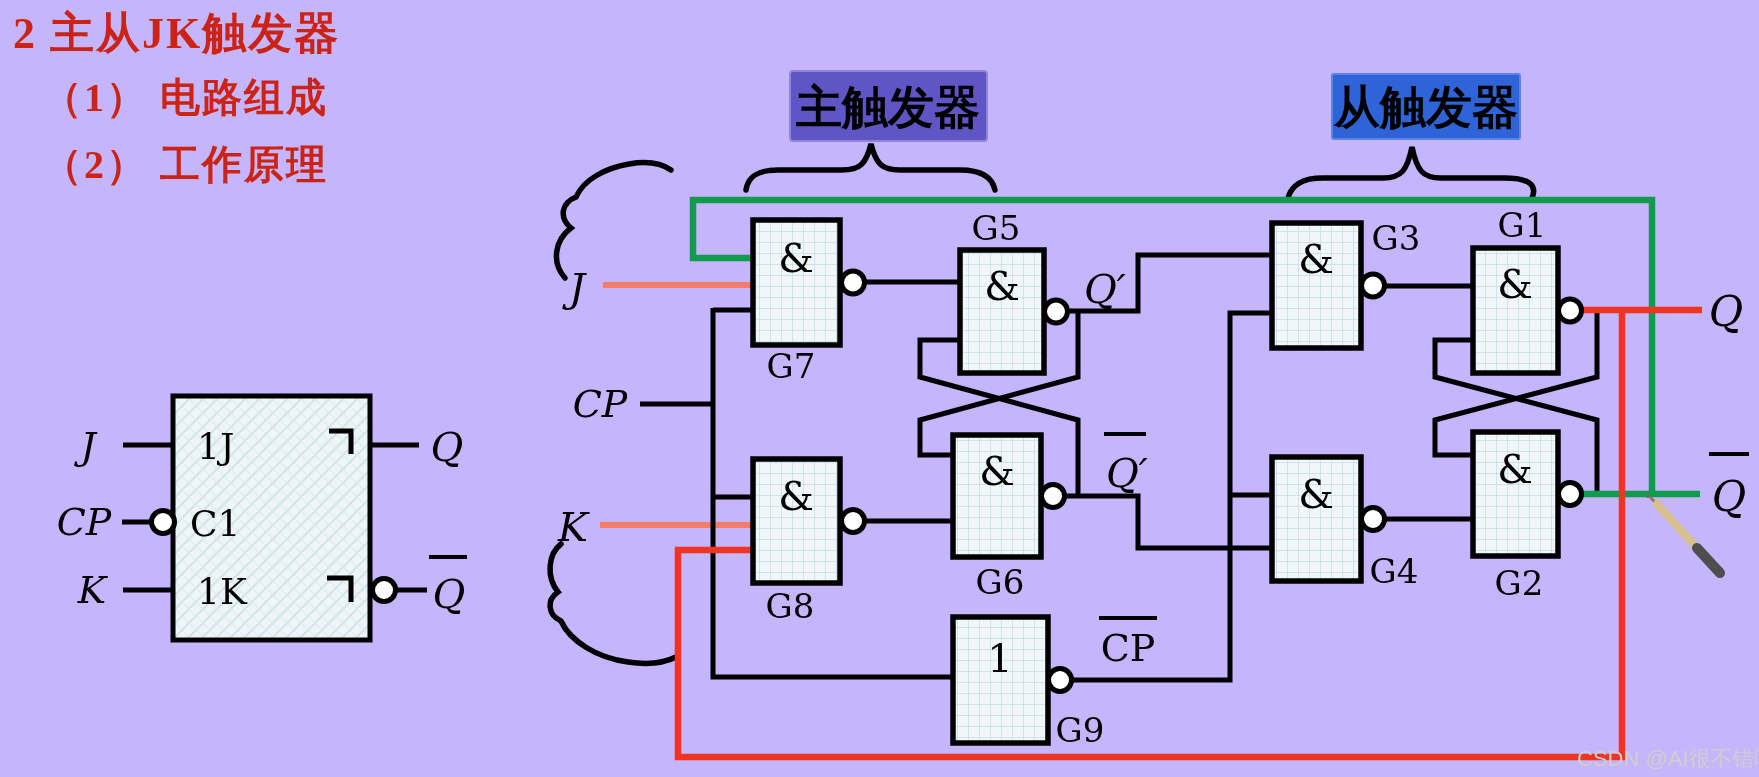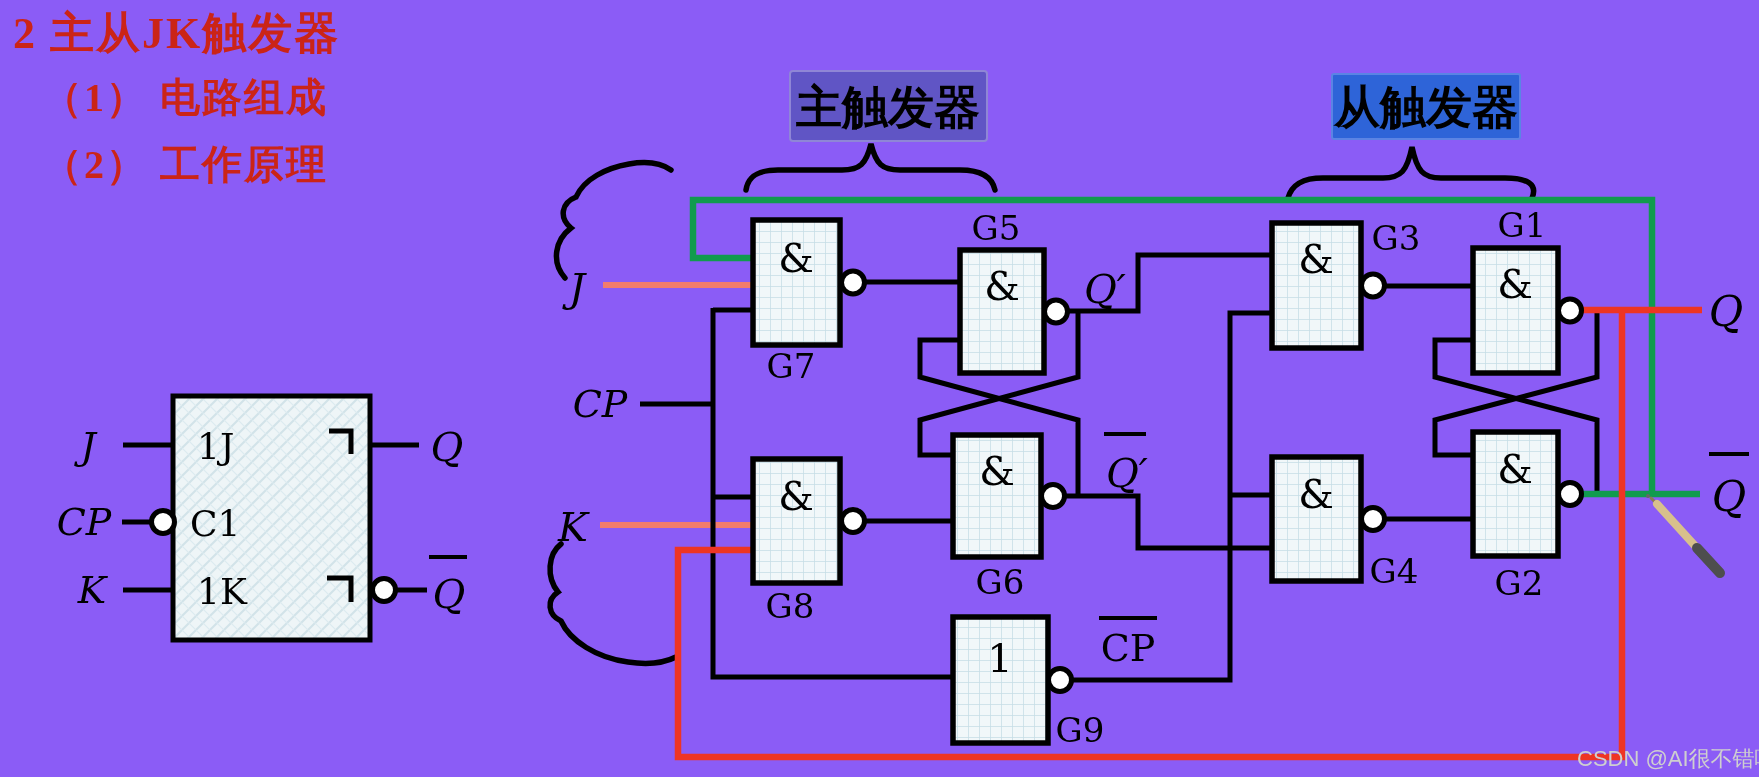--- a/index.html
+++ b/index.html
@@ -1,16 +1,16 @@
 <!DOCTYPE html>
 <html><head>
 <meta charset="utf-8">
 <style>
   html,body{margin:0;padding:0;background:#fff;}
-  .stage{position:relative;width:1759px;height:777px;background:#8b5cf6;overflow:hidden;}
+  .stage{position:relative;width:1759px;height:777px;background:#c4b5fd;overflow:hidden;}
   svg{position:absolute;left:0;top:0;}
   text{font-family:"DejaVu Serif","Liberation Serif",serif;fill:#000;}
   .title-line{font-weight:bold;fill:#cb2417;letter-spacing:2px;}
   .t44{font-size:44px;} .t40{font-size:40px;}
   .cjk{font-family:"Liberation Serif","DejaVu Serif",serif;}
   .fn{font-size:40px;text-anchor:middle;}
   .gl{font-size:34px;text-anchor:middle;}
   .net{font-size:40px;font-style:italic;text-anchor:middle;}
   .net38{font-size:38px;font-style:italic;text-anchor:middle;}
   .net42{font-size:42px;font-style:italic;text-anchor:middle;}

